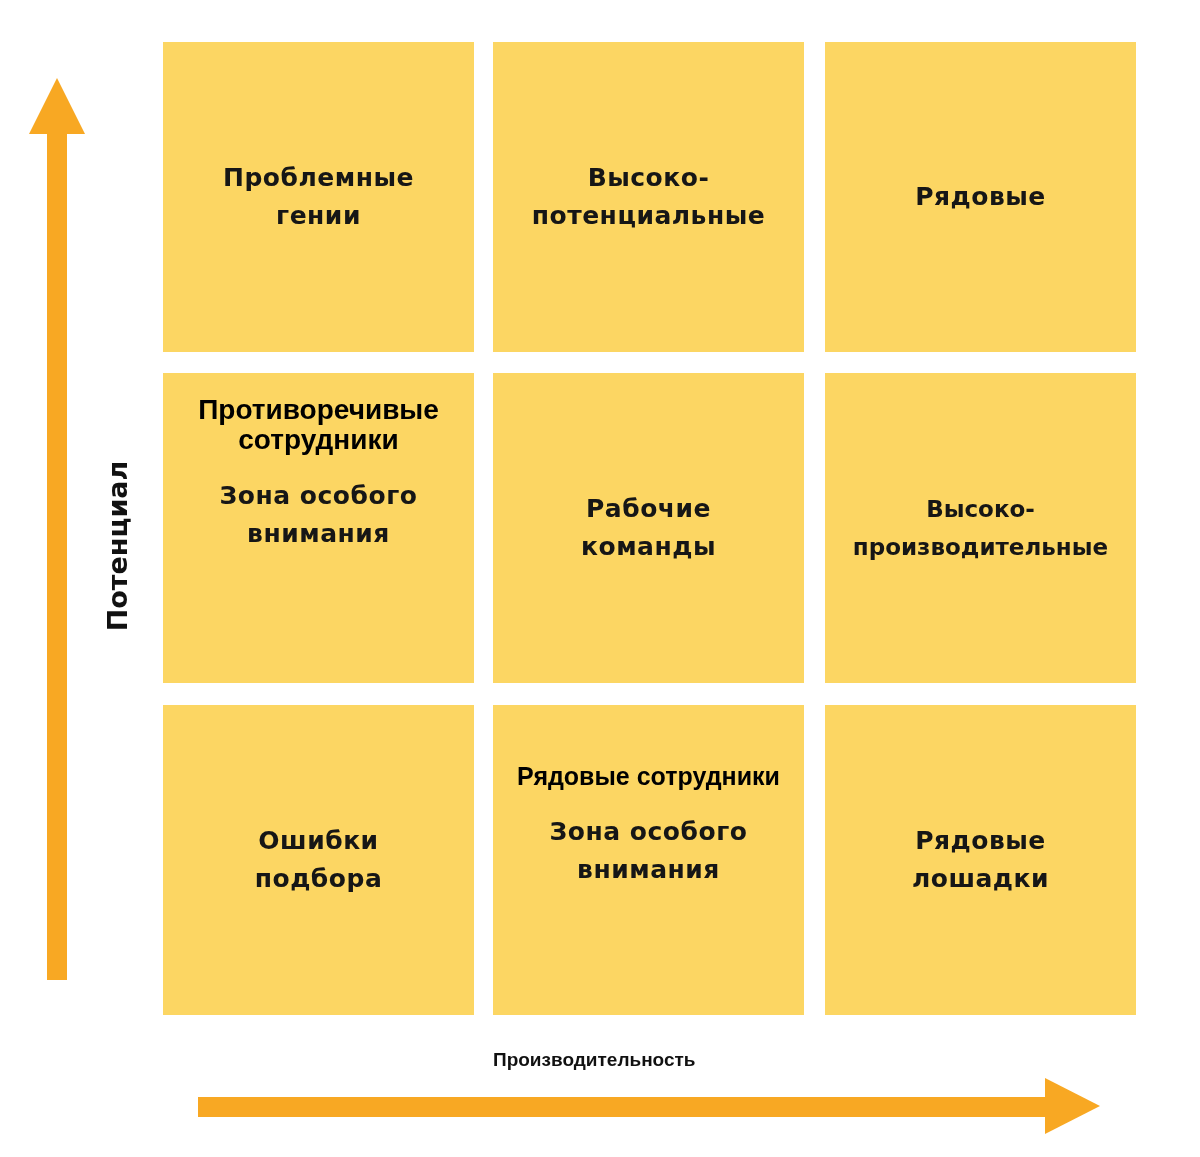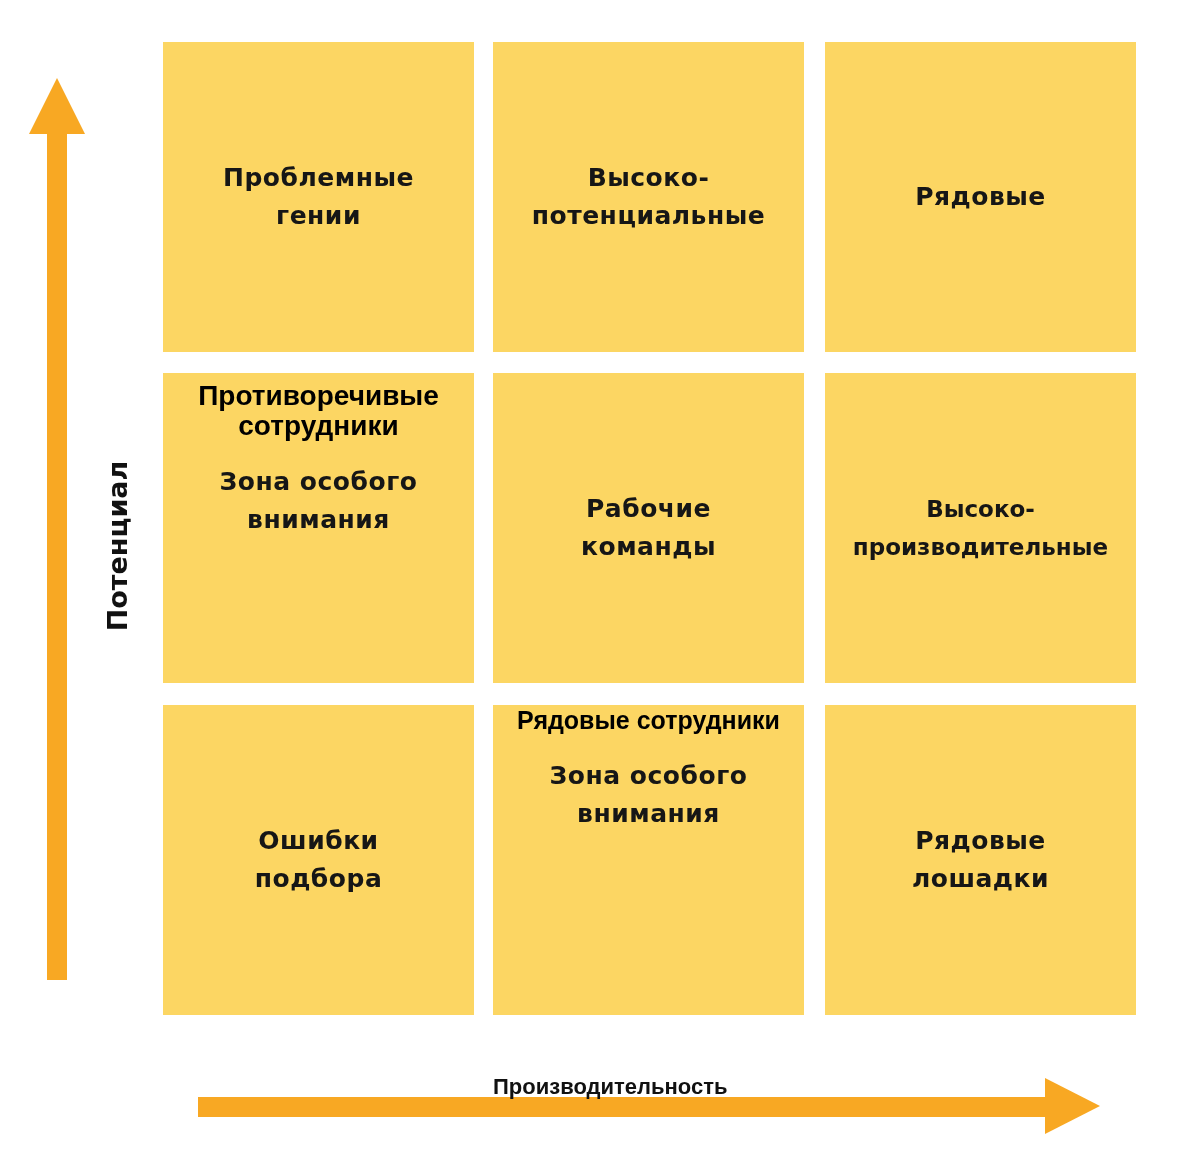--- a/index.html
+++ b/index.html
@@ -61,24 +61,24 @@
       transform: translate(-50%, -50%) rotate(-90deg);
       font-family: "DejaVu Sans", sans-serif;
       font-weight: bold;
       font-size: 27px;
       color: #111;
       white-space: nowrap;
     }
     .x-label {
       position: absolute;
       left: 493px;
-      top: 1074px;
+      top: 1049px;
       font-family: "Liberation Sans", sans-serif;
       font-weight: bold;
-      font-size: 22px;
+      font-size: 19px;
       color: #111;
       white-space: nowrap;
     }
     .arrow-svg {
       position: absolute;
       left: 0;
       top: 0;
     }
   </style>
 </head>
@@ -104,40 +104,40 @@
 гении</div>
 </div>
 <div class="cell" style="left:493px; top:42px;">
   <div class="cell-title">Высоко-
 потенциальные</div>
 </div>
 <div class="cell" style="left:825px; top:42px;">
   <div class="cell-title">Рядовые</div>
 </div>
 
-<div class="cell" style="left:163px; top:373px; justify-content:flex-start; padding-top:8px; box-sizing:border-box;">
+<div class="cell" style="left:163px; top:373px; justify-content:flex-start; padding-top:22px; box-sizing:border-box;">
   <div class="cell-heading">Противоречивые
 сотрудники</div>
   <div class="cell-title">Зона особого
 внимания</div>
 </div>
 <div class="cell" style="left:493px; top:373px;">
   <div class="cell-title">Рабочие
 команды</div>
 </div>
 <div class="cell" style="left:825px; top:373px;">
   <div class="cell-title wide">Высоко-
 производительные</div>
 </div>
 
 <div class="cell" style="left:163px; top:705px;">
   <div class="cell-title">Ошибки
 подбора</div>
 </div>
-<div class="cell" style="left:493px; top:705px; justify-content:flex-start; box-sizing:border-box;">
+<div class="cell" style="left:493px; top:705px; justify-content:flex-start; padding-top:56px; box-sizing:border-box;">
   <div class="cell-heading small">Рядовые сотрудники</div>
   <div class="cell-title">Зона особого
 внимания</div>
 </div>
 <div class="cell" style="left:825px; top:705px;">
   <div class="cell-title">Рядовые
 лошадки</div>
 </div>
 
 <div class="x-label">Производительность</div>

